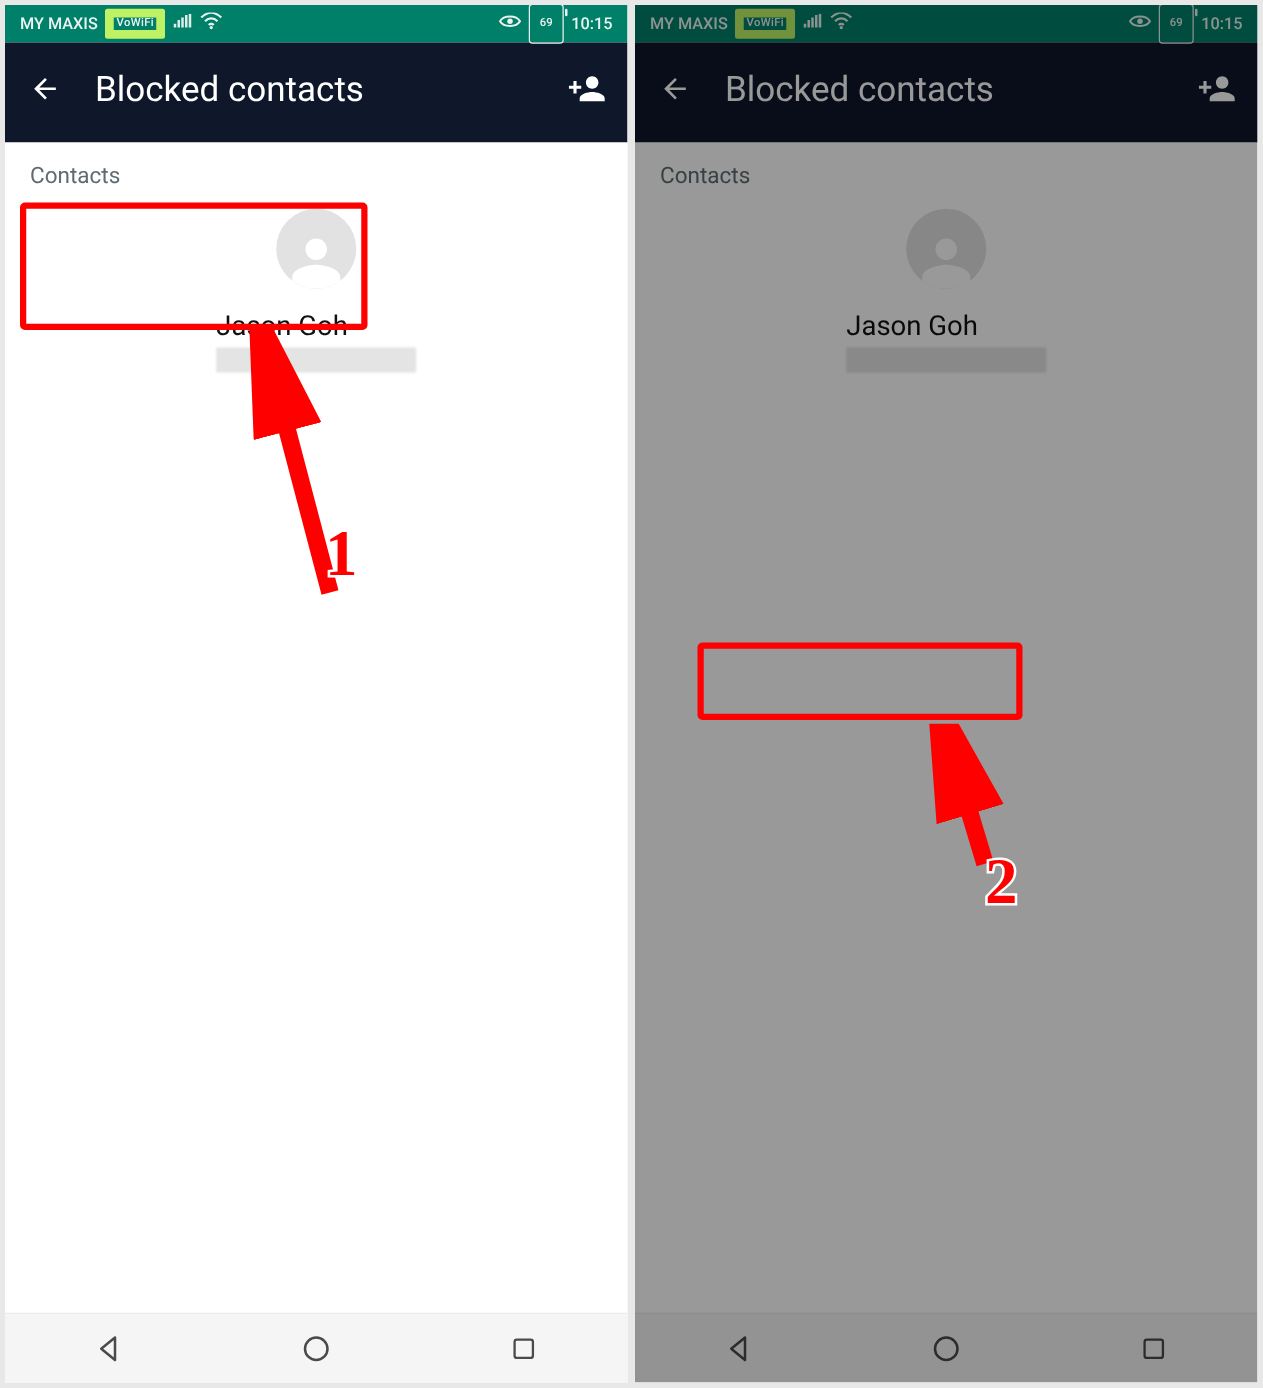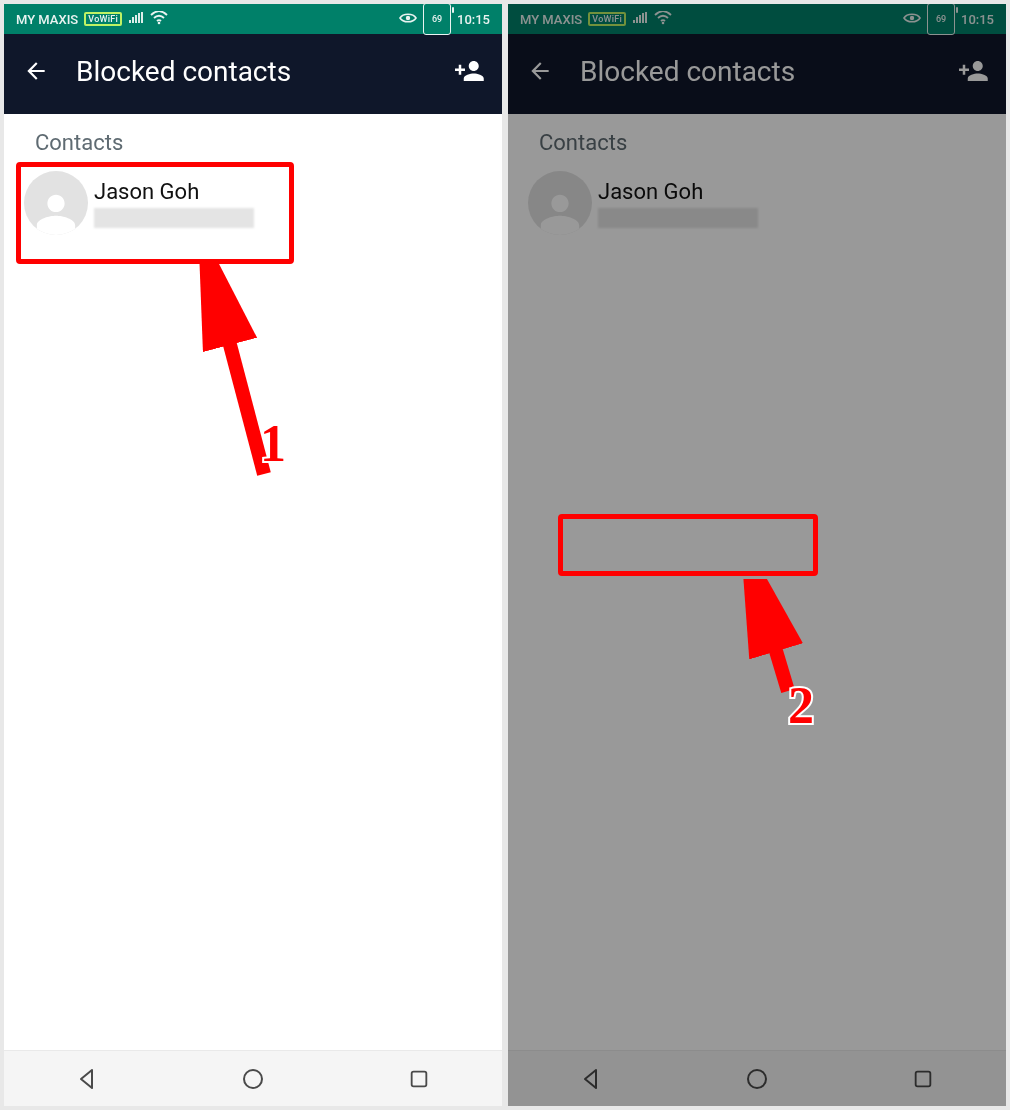--- a/index.html
+++ b/index.html
@@ -32,21 +32,21 @@
     font-size: 13px;
     display: flex;
     padding: 0 12px;
     justify-content: space-between;
     font-weight: 500;
   }
   .sb-left { display:flex; align-items:center; gap:6px;}
   .sb-right { display:flex; align-items:center; gap:6px;}
   .vowifi {
     font-size:9px;
-    border:2px solid #bef264;
+    border:7px solid #bef264;
     border-radius:2px;
     padding:0 2px;
     letter-spacing:0.3px;
   }
   .batt {
     display:inline-flex; align-items:center;
   }
   .batt-box {
     width:28px;height:32px;border:1.5px solid #e9f3f1;border-radius:3px;
     position:relative; display:flex; align-items:center; justify-content:center;
@@ -75,28 +75,29 @@
     display:flex; align-items:center; justify-content:center;
     color:#fff;
   }
   .content {
     flex:1;
     background:#ffffff;
     position:relative;
   }
   .section-label {
     color:#5f6b72;
-    font-size:22px;
-    padding: 16px 20px 8px 31px;
+    font-size:18px;
+    padding: 16px 20px 8px 20px;
   }
   .contact-row {
     display:flex;
     align-items:center;
-    padding: 8px 20px;
-    gap:6px;
+    padding: 8px 9px;
+    gap:18px;
+    flex-direction:column;
   }
   .avatar {
     width:64px;height:64px;border-radius:50%;
     background:#e2e2e2;
     display:flex;align-items:flex-end;justify-content:center;
     overflow:hidden;
   }
   .avatar svg { width:46px;height:46px; }
   .crow-text .name{
     font-size:22px; color:#111; font-weight:400;

